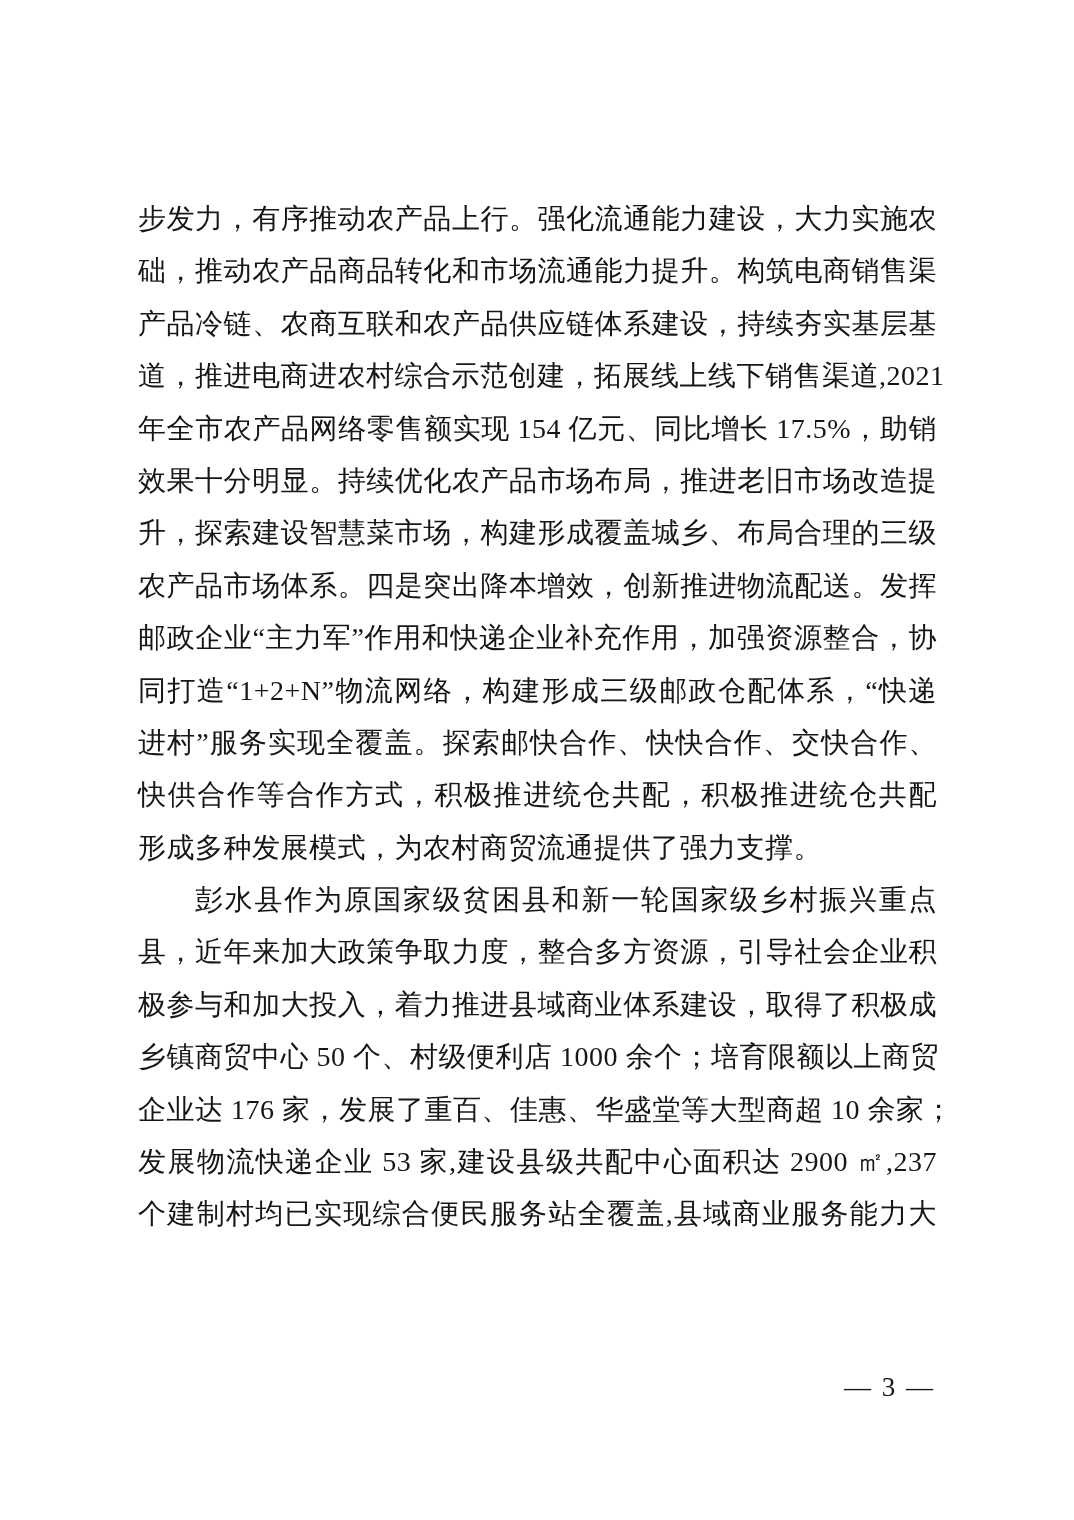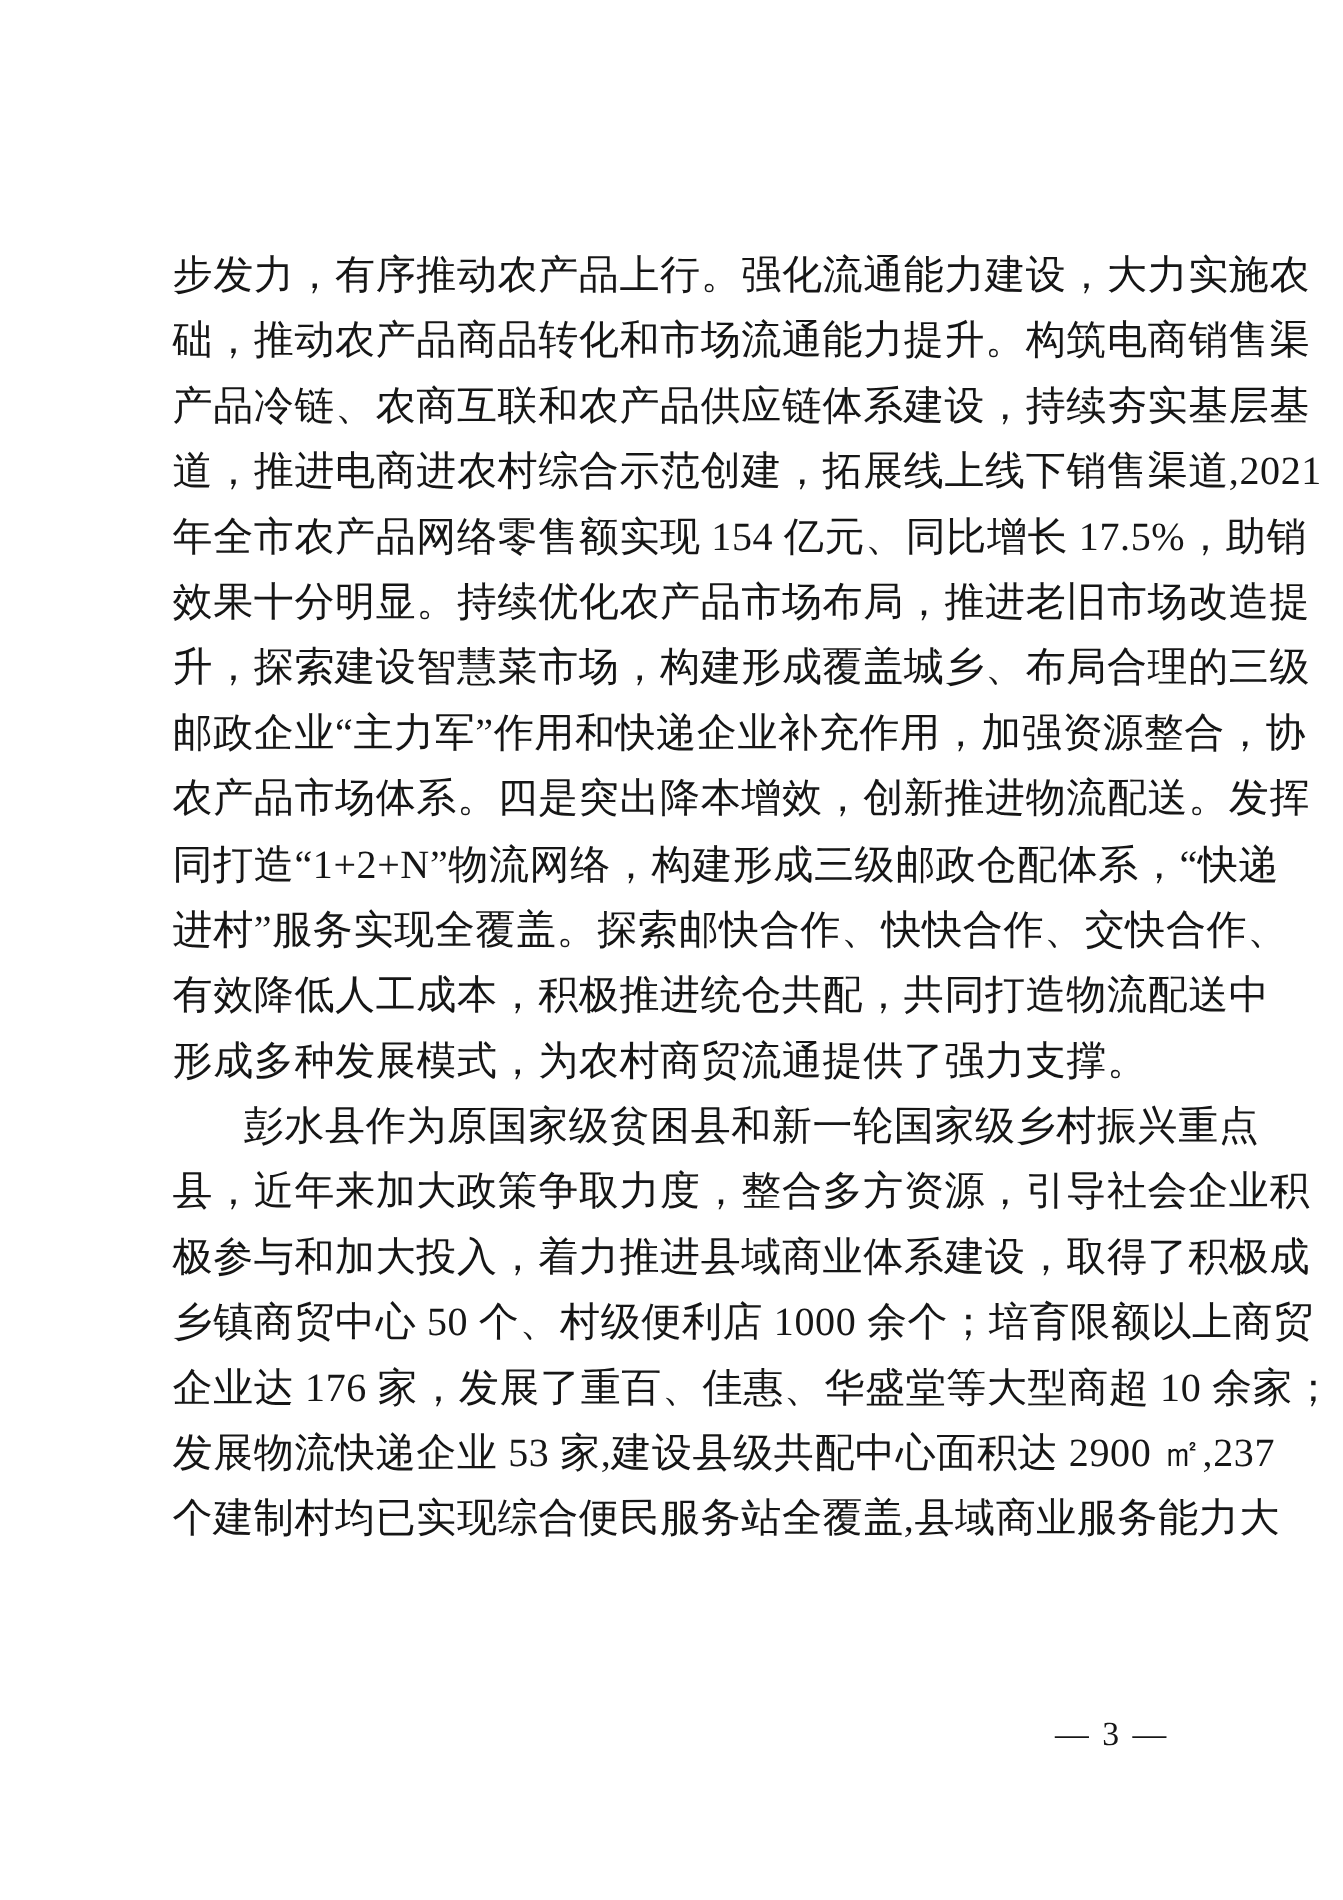--- a/index.html
+++ b/index.html
@@ -16,21 +16,21 @@
     overflow: hidden;
   }
   .text-block {
     position: absolute;
     left: 138px;
     top: 193px;
     width: 799px;
     color: #161616;
   }
   .body-line {
-    font-size: 32px;
+    font-size: 28px;
     line-height: 52.4px;
     height: 52.4px;
     letter-spacing: 0.5px;
     white-space: nowrap;
     text-align: justify;
     text-align-last: justify;
     text-justify: inter-character;
     overflow: visible;
   }
   .body-line.para-end {
@@ -57,25 +57,25 @@
   <div class="text-block">
 
     <div>
       <div class="body-line">步发力，有序推动农产品上行。强化流通能力建设，大力实施农</div>
       <div class="body-line">础，推动农产品商品转化和市场流通能力提升。构筑电商销售渠</div>
       <div class="body-line">产品冷链、农商互联和农产品供应链体系建设，持续夯实基层基</div>
       <div class="body-line">道，推进电商进农村综合示范创建，拓展线上线下销售渠道,2021</div>
       <div class="body-line">年全市农产品网络零售额实现 154 亿元、同比增长 17.5%，助销</div>
       <div class="body-line">效果十分明显。持续优化农产品市场布局，推进老旧市场改造提</div>
       <div class="body-line">升，探索建设智慧菜市场，构建形成覆盖城乡、布局合理的三级</div>
+      <div class="body-line">农产品市场体系。四是突出降本增效，创新推进物流配送。发挥</div>
       <div class="body-line">邮政企业“主力军”作用和快递企业补充作用，加强资源整合，协</div>
-      <div class="body-line">农产品市场体系。四是突出降本增效，创新推进物流配送。发挥</div>
       <div class="body-line">同打造“1+2+N”物流网络，构建形成三级邮政仓配体系，“快递</div>
       <div class="body-line">进村”服务实现全覆盖。探索邮快合作、快快合作、交快合作、</div>
-      <div class="body-line">有效降低人工成本，积极推进统仓共配，共同打造物流配送中</div>
+      <div class="body-line">快供合作等合作方式，积极推进统仓共配，积极推进统仓共配</div>
       <div class="body-line para-end">形成多种发展模式，为农村商贸流通提供了强力支撑。</div>
     </div>
 
     <div>
       <div class="body-line indent">彭水县作为原国家级贫困县和新一轮国家级乡村振兴重点</div>
       <div class="body-line">县，近年来加大政策争取力度，整合多方资源，引导社会企业积</div>
       <div class="body-line">极参与和加大投入，着力推进县域商业体系建设，取得了积极成</div>
       <div class="body-line">乡镇商贸中心 50 个、村级便利店 1000 余个；培育限额以上商贸</div>
       <div class="body-line">企业达 176 家，发展了重百、佳惠、华盛堂等大型商超 10 余家；</div>
       <div class="body-line">发展物流快递企业 53 家,建设县级共配中心面积达 2900 ㎡,237</div>

